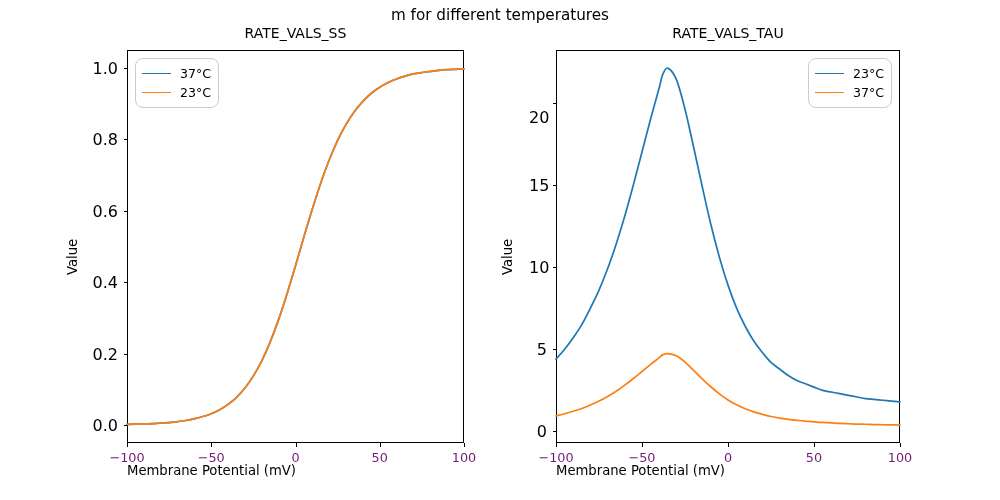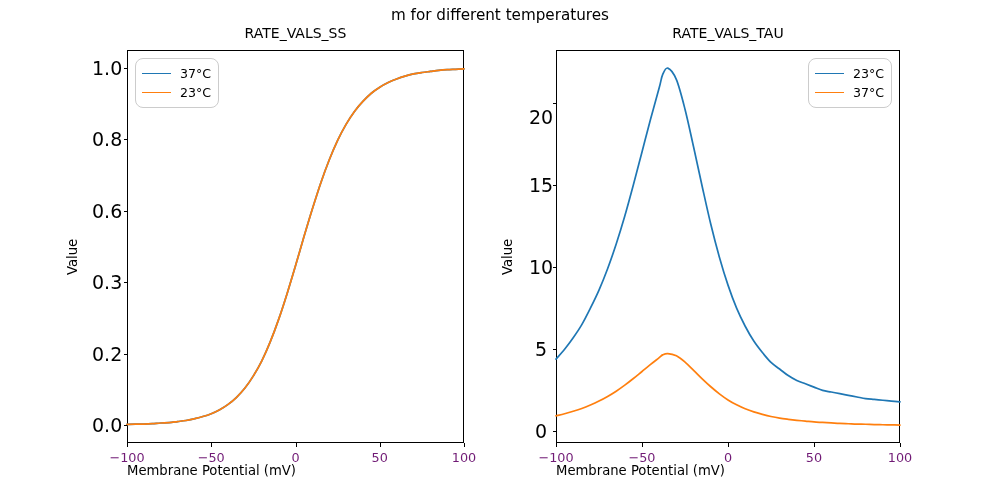--- a/index.html
+++ b/index.html
@@ -71,21 +71,21 @@
   }
   .ticklabel-x {
     position: absolute;
     font-size: 12.8px;
     color: #701a75;
     transform: translateX(-50%);
     white-space: nowrap;
   }
   .ticklabel-y {
     position: absolute;
-    font-size: 19px;
+    font-size: 16px;
     color: #000000;
     transform: translateY(-50%);
     white-space: nowrap;
     text-align: right;
   }
   .xlabel {
     position: absolute;
     left: 0;
     width: 100%;
     font-size: 13.2px;
@@ -148,21 +148,21 @@
         <div class="ticklabel-x" style="left: 168.5px; top: 400px;">0</div>
         <div class="tick-x" style="left: 252.75px; top: 393px;"></div>
         <div class="ticklabel-x" style="left: 252.75px; top: 400px;">50</div>
         <div class="tick-x" style="left: 337px; top: 393px;"></div>
         <div class="ticklabel-x" style="left: 337px; top: 400px;">100</div>
         <div class="tick-y" style="top: 375.136px; left: -3.5px;"></div>
         <div class="ticklabel-y" style="top: 375.136px; left: -35px; width: 26px;">0.0</div>
         <div class="tick-y" style="top: 303.682px; left: -3.5px;"></div>
         <div class="ticklabel-y" style="top: 303.682px; left: -35px; width: 26px;">0.2</div>
         <div class="tick-y" style="top: 232.227px; left: -3.5px;"></div>
-        <div class="ticklabel-y" style="top: 232.227px; left: -35px; width: 26px;">0.3</div>
+        <div class="ticklabel-y" style="top: 232.227px; left: -35px; width: 26px;">0.4</div>
         <div class="tick-y" style="top: 160.773px; left: -3.5px;"></div>
         <div class="ticklabel-y" style="top: 160.773px; left: -35px; width: 26px;">0.6</div>
         <div class="tick-y" style="top: 89.3182px; left: -3.5px;"></div>
         <div class="ticklabel-y" style="top: 89.3182px; left: -35px; width: 26px;">0.8</div>
         <div class="tick-y" style="top: 17.8636px; left: -3.5px;"></div>
         <div class="ticklabel-y" style="top: 17.8636px; left: -35px; width: 26px;">1.0</div>
       </div>
     <div class="xlabel" style="top:413px;">Membrane Potential (mV)</div>
     <div class="ylabel" style="left:-62px; top:225px;">Value</div>
     <div class="legend" id="legend-left" style="left:8px; top:8px;">

